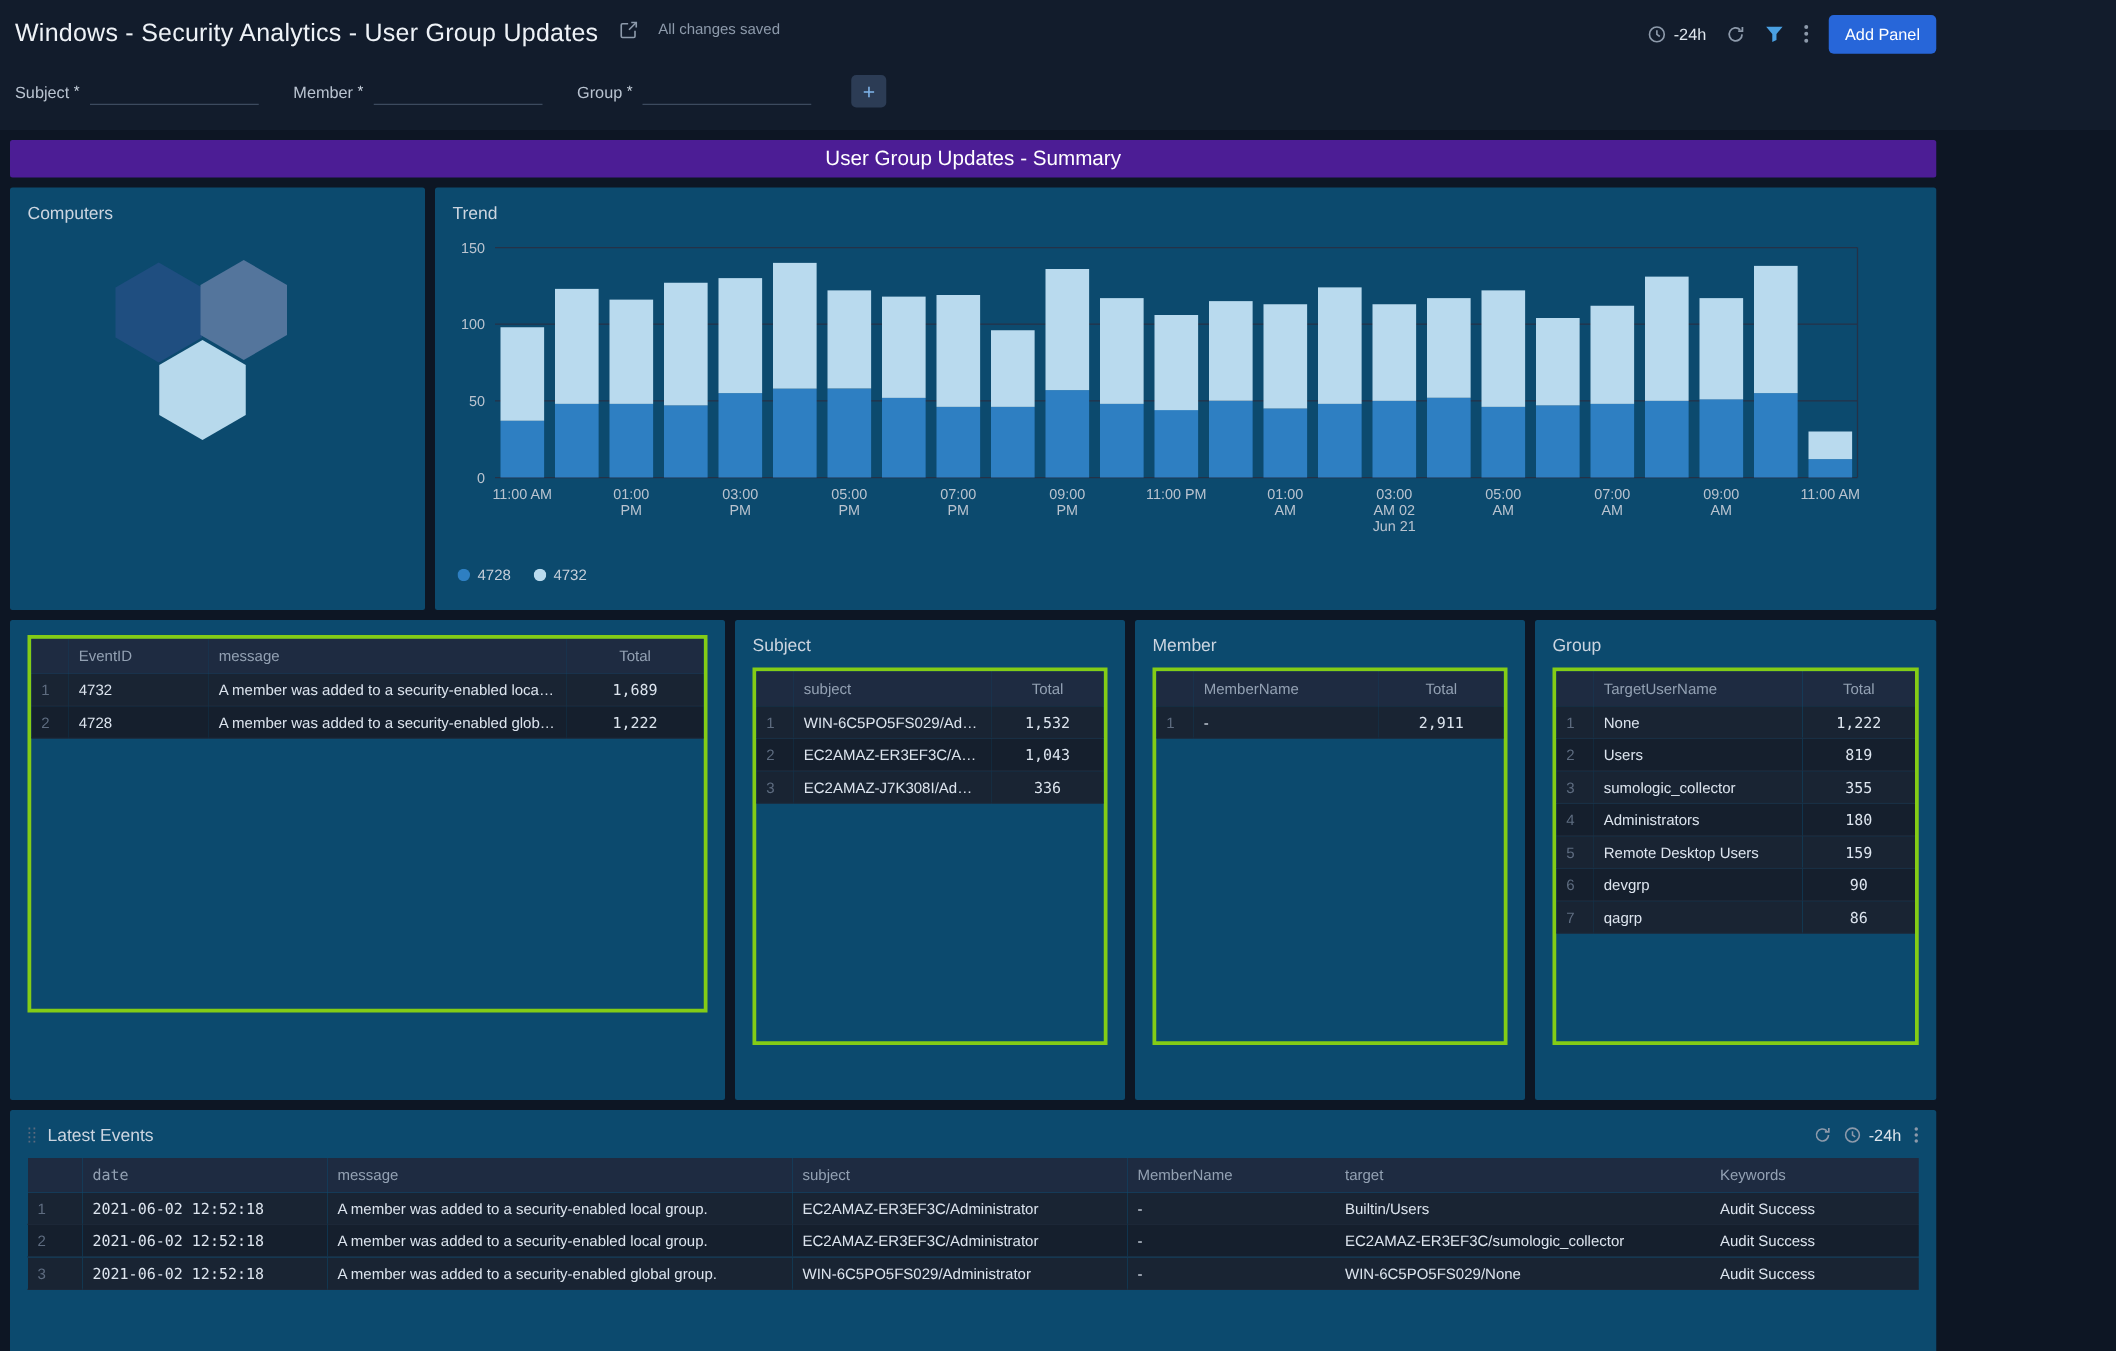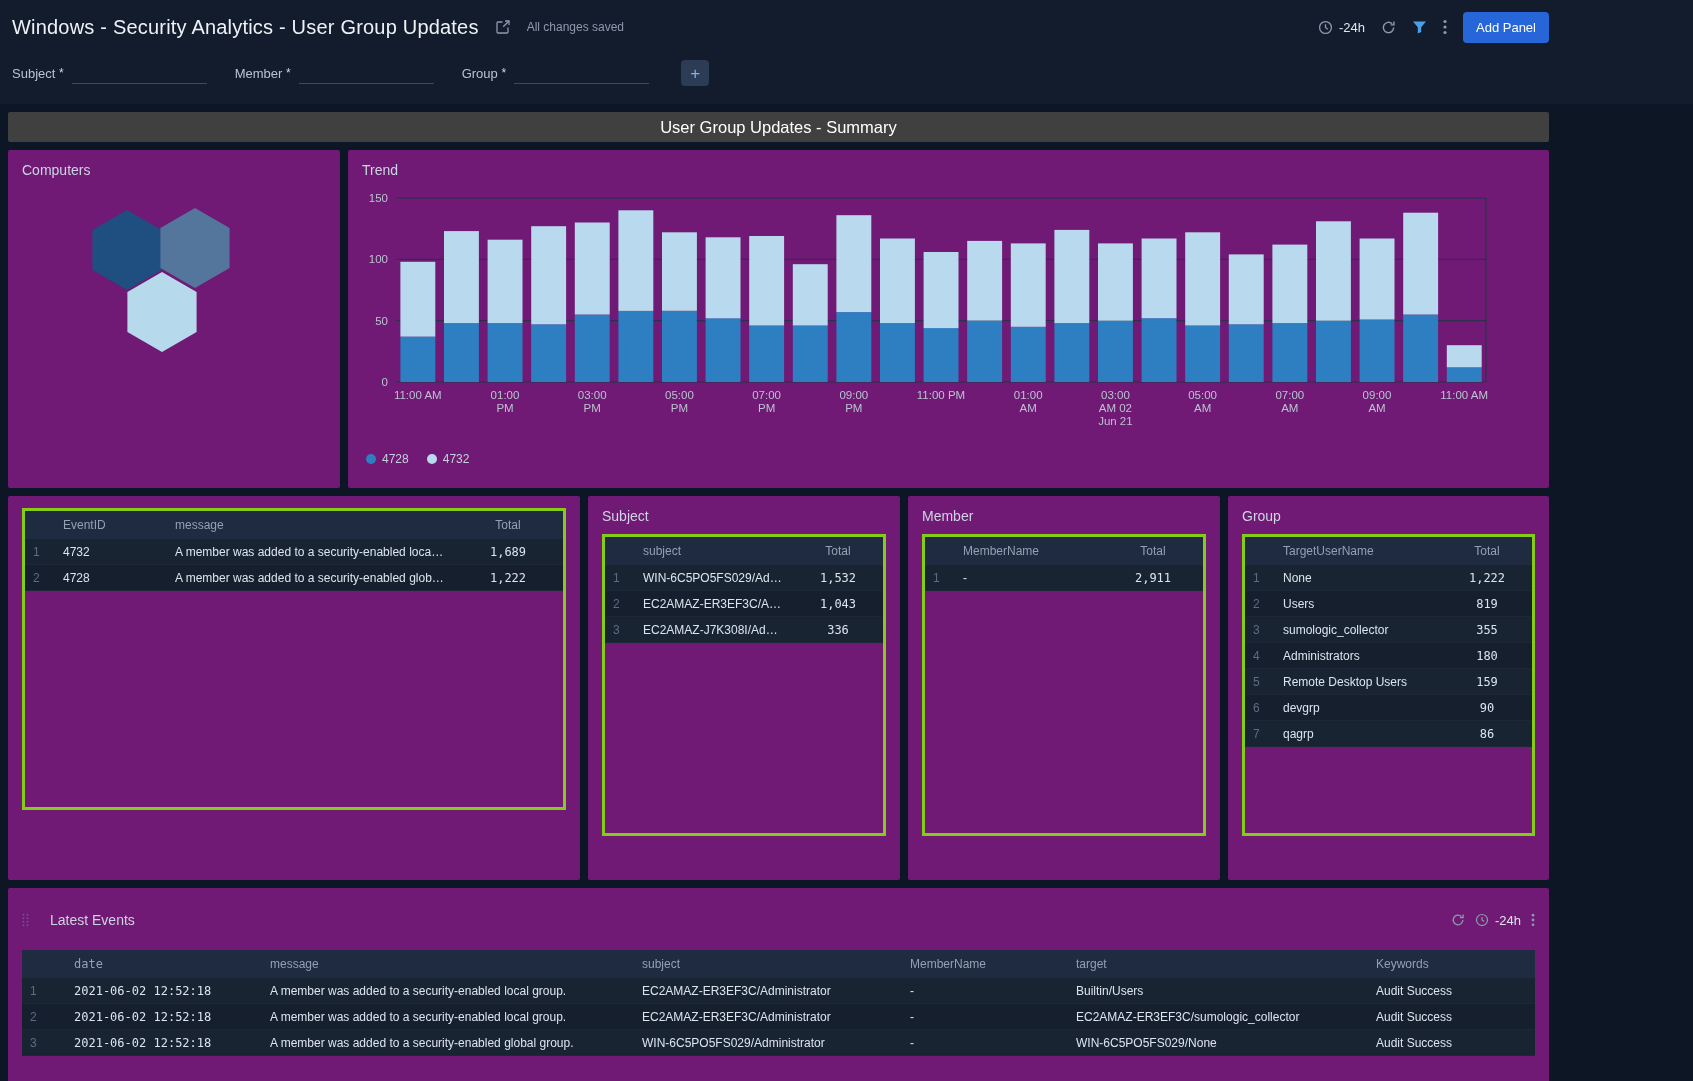--- a/index.html
+++ b/index.html
@@ -2,41 +2,41 @@
 <html><head>
 <meta charset="utf-8">
 <style>
   *{box-sizing:border-box;margin:0;padding:0}
   html,body{width:1693px;height:1081px;overflow:hidden}
   body{background:#0d1624;font-family:"Liberation Sans",sans-serif;color:#dce4ee}
   .top-strip{width:1693px;background:#121c2c}
   .cw{width:1557px}
   
   .topbar{display:flex;align-items:center;justify-content:space-between;height:54px;padding:0 8px 0 12px}
-  .topbar-left{display:flex;align-items:center;gap:16px}
+  .topbar-left{display:flex;align-items:flex-start;gap:16px}
   .page-title{font-size:20px;font-weight:400;color:#eef2f7;letter-spacing:.2px}
   .icon{color:#8d9aab;display:inline-flex;align-items:center;justify-content:center;cursor:pointer}
   .saved-status{font-size:12px;color:#8d9aab}
   .topbar-right{display:flex;align-items:center;gap:16px}
   .time-range{display:flex;gap:6px;font-size:13px;color:#dfe6ee;cursor:pointer}
   .filter-icon-wrap{display:inline-flex;cursor:pointer}
   .btn-primary{border:none;color:#fff;font-size:13px;font-family:Liberation Sans, sans-serif;padding:8px 13px;border-radius:4px;cursor:pointer}
   
   .filter-row{display:flex;align-items:center;height:50px;padding:0 12px 12px;gap:28px}
   .filter-field{display:flex;align-items:flex-end;gap:8px}
   .filter-label{font-size:13px;color:#b9c3d0;padding-bottom:3px}
   .req-mark{color:#cdd7e2;font-size:12px;vertical-align:top}
   .filter-input{width:135px;background:transparent;border:none;border-bottom:1px solid #3c4a5e;height:22px;color:#e6ecf3;font-size:13px;outline:none;font-family:inherit}
   .add-filter-btn{width:28px;height:26px;border:none;border-radius:4px;background:#2c3c55;color:#7fb3e8;font-size:17px;line-height:1;cursor:pointer;margin-left:4px}
   
   .banner{margin:8px;height:30px;display:flex;align-items:center;justify-content:center;color:#fff;font-size:16.5px;border-radius:2px}
   
   .row1{display:grid;grid-template-columns:332px 1fr;gap:8px;margin:0 8px;height:338px}
   .row2{display:grid;grid-template-columns:572px 312px 312px 1fr;gap:8px;margin:8px;height:384px}
-  .panel{background:#701a75;border-radius:2px;padding:12px 14px;overflow:hidden}
+  .panel{background:#0c4a6e;border-radius:2px;padding:12px 14px;overflow:hidden}
   .panel-title{font-size:14px;font-weight:400;color:#ccd5e0;margin-bottom:10px}
   
   .tbl-wrap{border:3px solid #84cc16;height:302px;overflow:hidden}
   table{width:100%;border-collapse:collapse;table-layout:fixed;font-size:12px}
   th{background:#1e2b41;color:#93a1b3;font-weight:400;text-align:left;padding:7px 8px;white-space:nowrap;overflow:hidden}
   td{padding:5.5px 8px;white-space:nowrap;overflow:hidden;text-overflow:ellipsis;color:#dce4ee}
   tbody tr{border-bottom:1px solid #1c2737}
   tbody tr:nth-child(odd){background:#192433}
   tbody tr:nth-child(even){background:#151f2d}
   .idx{color:#5e6c80}
@@ -112,21 +112,21 @@
     <div class="filter-field">
       <span class="filter-label"><span>Group</span> <span class="req-mark">*</span></span>
       <input class="filter-input" type="text" value="" style="">
     </div>
     <button class="add-filter-btn">+</button>
   </div>
 </div>
 
 <div class="cw">
 
-  <div class="banner" style="background: #404040;">User Group Updates - Summary</div>
+  <div class="banner" style="background: #4c1d95;">User Group Updates - Summary</div>
 
   <div class="row1">
     <section class="panel">
       <div class="panel-title">Computers</div>
       <svg width="300" height="270" viewBox="0 0 300 270">
         <polygon points="105,22 139.6,42 139.6,82 105,102 70.4,82 70.4,42" fill="#1f4e80"></polygon>
         <polygon points="173,20 207.6,40 207.6,80 173,100 138.4,80 138.4,40" fill="#54759c"></polygon>
         <polygon points="140,84 174.6,104 174.6,144 140,164 105.4,144 105.4,104" fill="#b7d9ec"></polygon>
       </svg>
     </section>
@@ -393,21 +393,21 @@
 
   <section class="panel latest-panel">
     <div class="latest-header">
       <div class="latest-title-group">
         <span class="icon">
           <svg width="7" height="14">
               <line x1="1.5" y1="1" x2="1.5" y2="13" stroke="#5b6a7e" stroke-width="1.4" stroke-dasharray="1.5,2"></line>
               <line x1="5.5" y1="1" x2="5.5" y2="13" stroke="#5b6a7e" stroke-width="1.4" stroke-dasharray="1.5,2"></line>
             </svg>
         </span>
-        <span class="panel-title" style="margin:12px">Latest Events</span>
+        <span class="panel-title" style="margin:0">Latest Events</span>
       </div>
       <div class="latest-actions">
         <span class="icon">
           <svg width="14" height="14" viewBox="0 0 16 16">
               <path d="M13.5 8a5.5 5.5 0 1 1-1.6-3.9" fill="none" stroke="currentColor" stroke-width="1.5"></path>
               <path d="M13.8 1.6v3.6h-3.6" fill="none" stroke="currentColor" stroke-width="1.5"></path>
             </svg>
         </span>
         <span class="time-range">
           <span class="icon">

